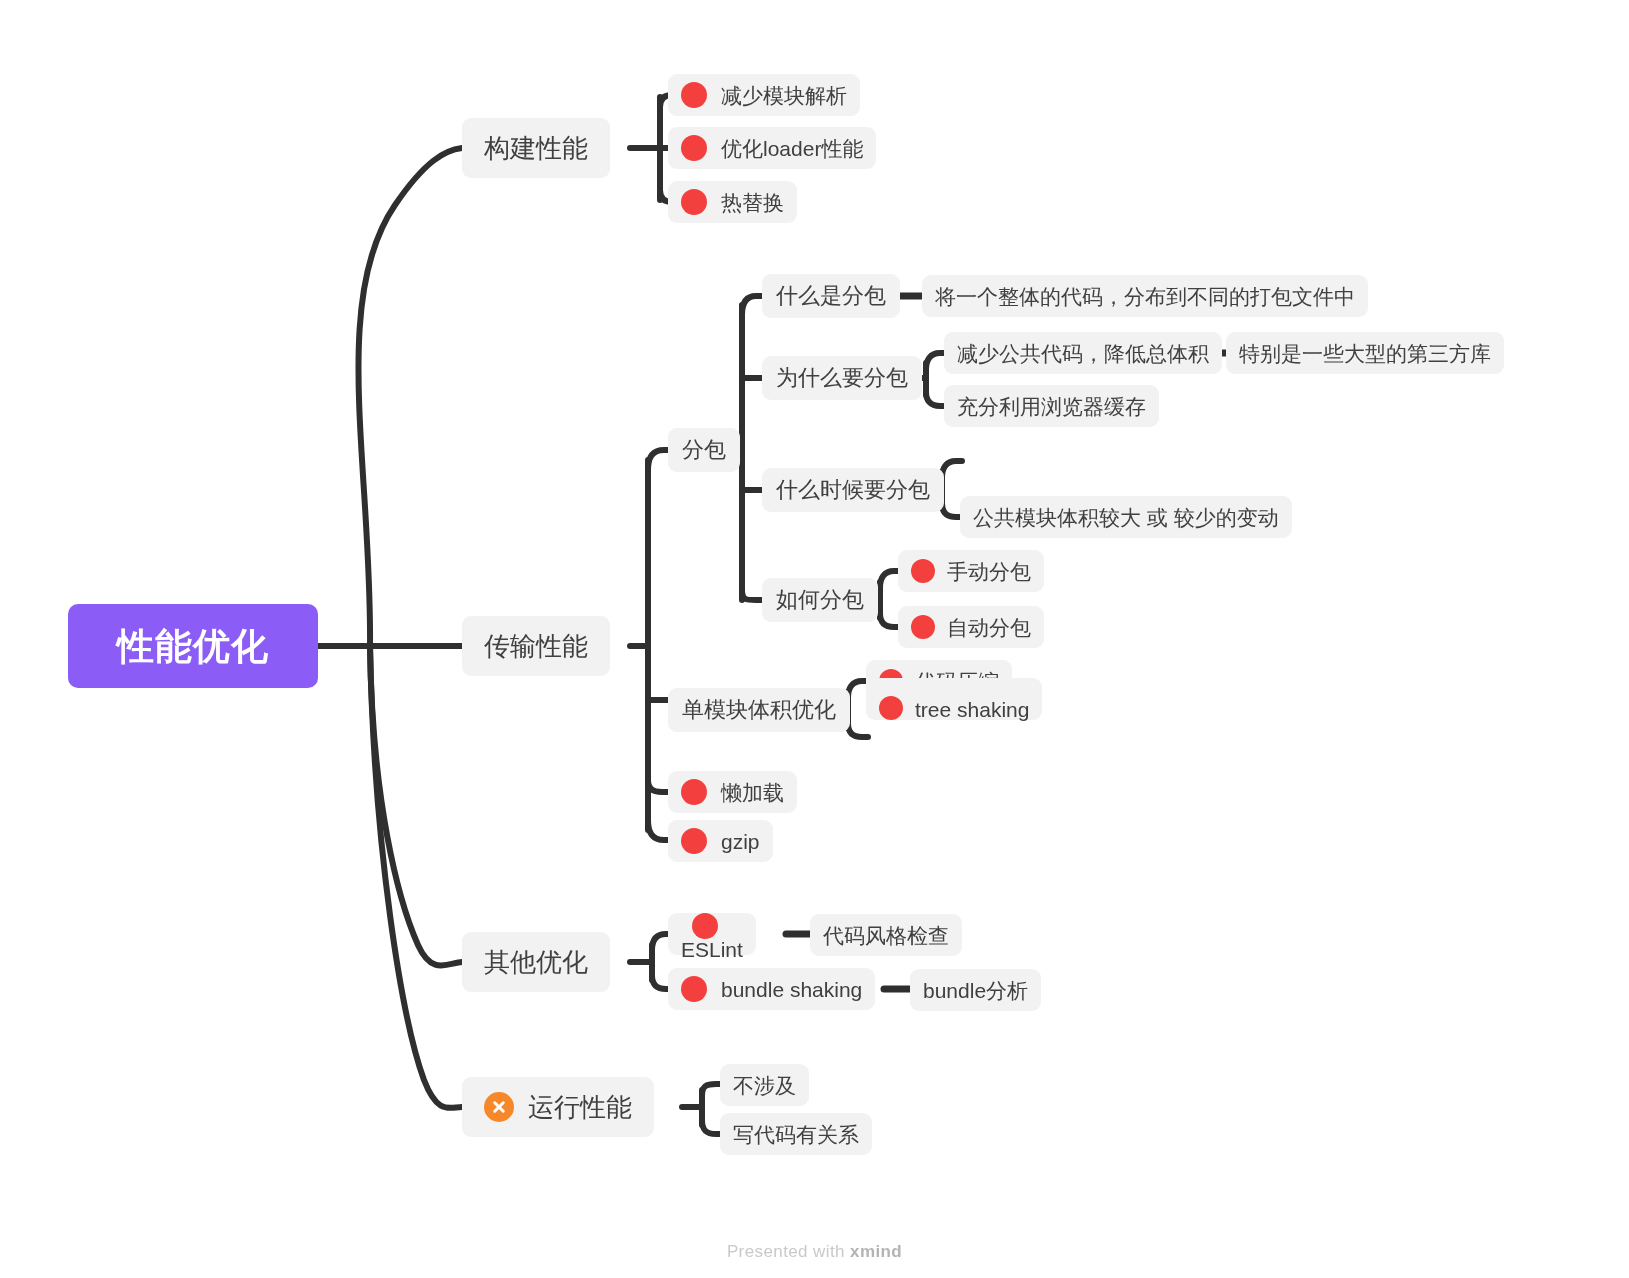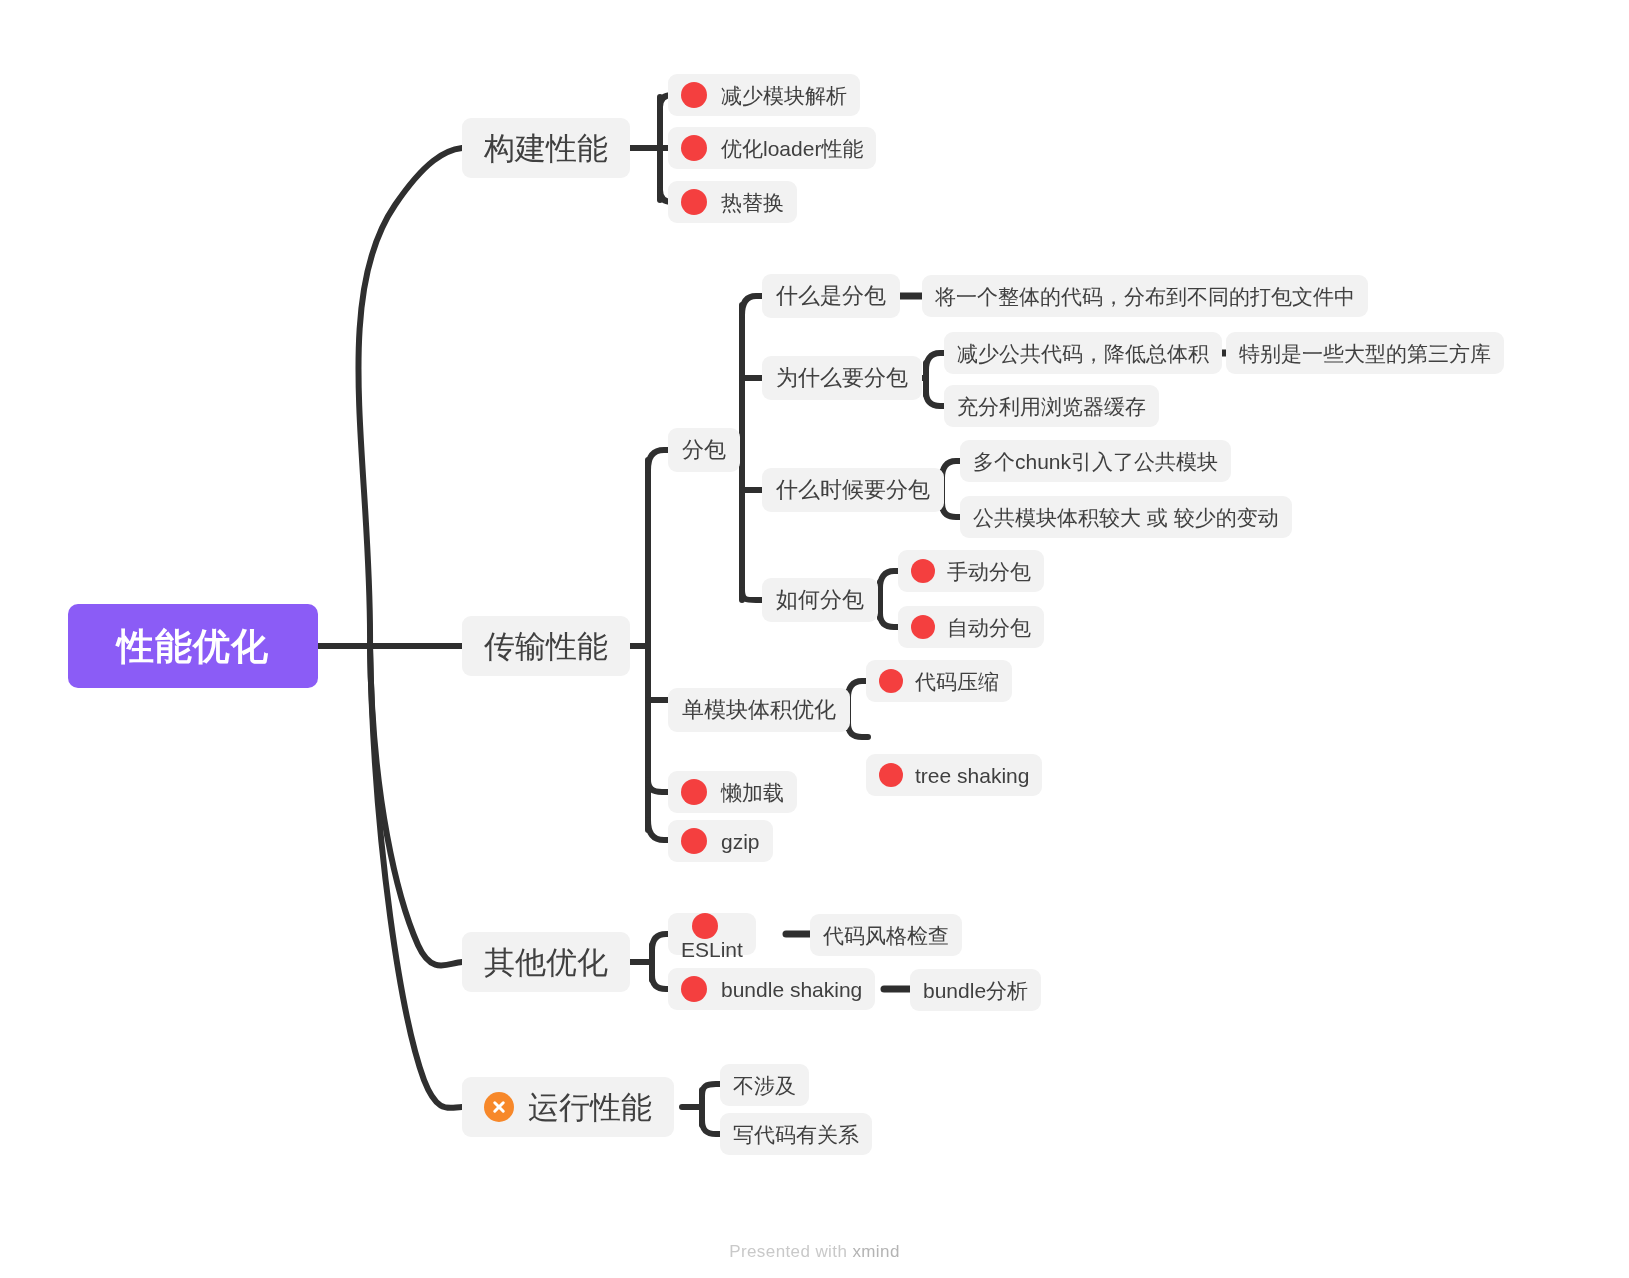--- a/index.html
+++ b/index.html
@@ -42,21 +42,21 @@
     font-weight: bold;
     font-size: 37px;
     letter-spacing: 1px;
     border-radius: 10px;
     padding: 0 29px;
     height: 84px;
     justify-content: center;
   }
   
   .lvl1 {
-    font-size: 31px;
+    font-size: 26px;
     padding: 0 22px;
     height: 60px;
     text-align: right;
   }
   
   .lvl2 {
     font-size: 22px;
     padding: 0 14px;
     height: 44px;
   }
@@ -105,21 +105,21 @@
     position: absolute;
     left: 0;
     bottom: 16px;
     width: 1629px;
     text-align: center;
     font-size: 17px;
     color: #c9c9c9;
     letter-spacing: 0.4px;
   }
   #footer .brand {
-    font-weight: normal;
+    font-weight: bold;
     color: #b4b4b4;
   }
 </style>
 </head>
 <body>
 
 <div id="canvas">
 
   <svg id="wires" viewBox="0 0 1629 1278" xmlns="http://www.w3.org/2000/svg">
     <g fill="none" stroke="#2f2f2f" stroke-linecap="round" stroke-linejoin="round">
@@ -241,23 +241,20 @@
   <div class="node lvl3" style="left:1226px; top:332px;">
     <span class="label">特别是一些大型的第三方库</span>
   </div>
   <div class="node lvl3" style="left:944px; top:385px;">
     <span class="label">充分利用浏览器缓存</span>
   </div>
 
   <div class="node lvl2" style="left:762px; top:468px;">
     <span class="label">什么时候要分包</span>
   </div>
-  <div class="node lvl3" style="left:960px; top:440px;">
-    <span class="label">多个chunk引入了公共模块</span>
-  </div>
   <div class="node lvl3" style="left:960px; top:496px;">
     <span class="label">公共模块体积较大 或 较少的变动</span>
   </div>
 
   <div class="node lvl2" style="left:762px; top:578px;">
     <span class="label">如何分包</span>
   </div>
   <div class="node lvl3" style="left:898px; top:550px;">
     <span class="dot small"></span>
     <span class="label">手动分包</span>
@@ -267,21 +264,21 @@
     <span class="label">自动分包</span>
   </div>
 
   <div class="node lvl2" style="left:668px; top:688px;">
     <span class="label">单模块体积优化</span>
   </div>
   <div class="node lvl3" style="left:866px; top:660px;">
     <span class="dot small"></span>
     <span class="label">代码压缩</span>
   </div>
-  <div class="node lvl3" style="left:866px; top:754px;">
+  <div class="node lvl3" style="left:866px; top:678px;align-items:flex-end;">
     <span class="dot small"></span>
     <span class="label">tree shaking</span>
   </div>
 
   <div class="node lvl3" style="left:668px; top:771px;">
     <span class="dot"></span>
     <span class="label">懒加载</span>
   </div>
   <div class="node lvl3" style="left:668px; top:820px;">
     <span class="dot"></span>

